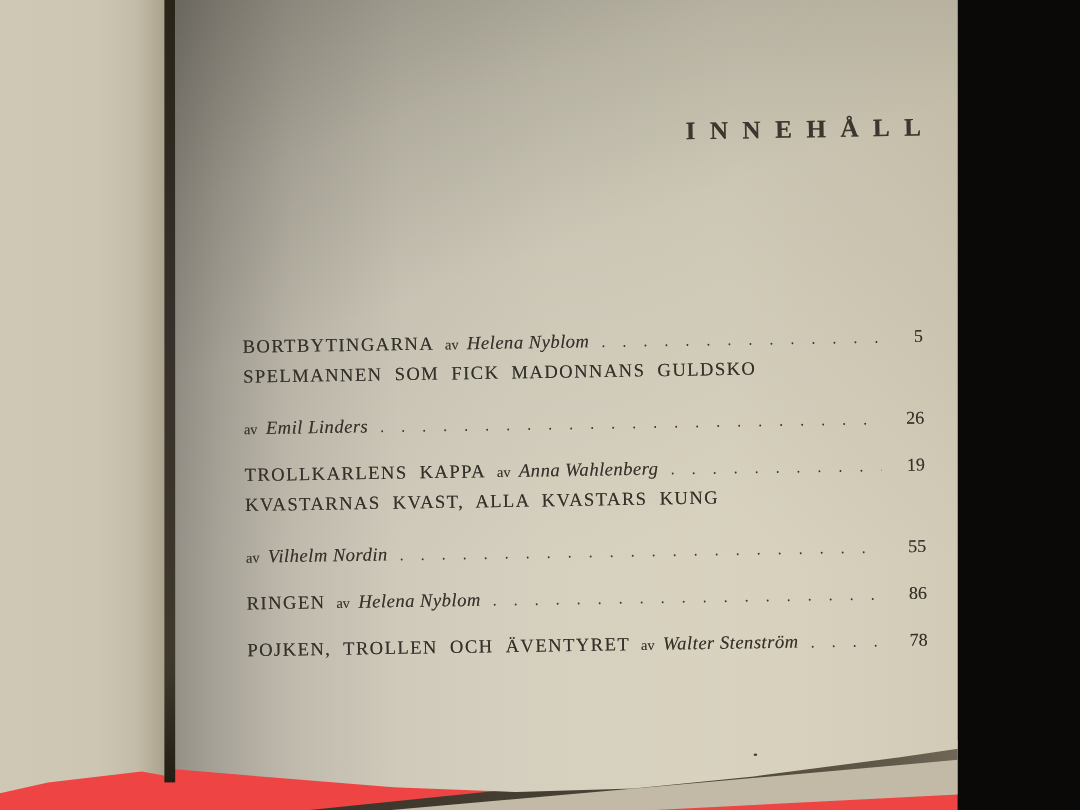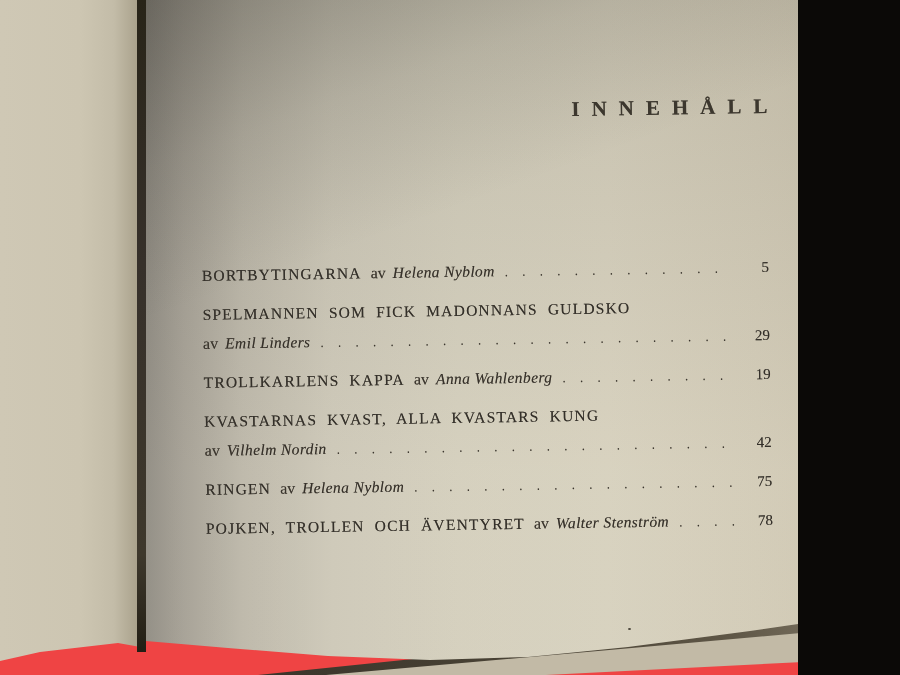--- a/index.html
+++ b/index.html
@@ -71,21 +71,21 @@
   .entry{margin-bottom:10px;}
   .line{
     display:flex;align-items:baseline;height:29px;line-height:29px;
     white-space:nowrap;
   }
   .caps{
     font-size:15.5px;letter-spacing:1.2px;word-spacing:5px;
     color:#34302a;text-shadow:0 0 0.4px rgba(45,40,32,0.6);
   }
   .av{
-    font-size:16px;margin:0 7px 0 9px;color:#3a352d;
+    font-size:12px;margin:15px 7px 0 9px;color:#3a352d;
     text-shadow:0 0 0.4px rgba(45,40,32,0.5);
   }
   .line > .av:first-child{margin-left:0;}
   .author{
     font-style:italic;font-size:15.5px;letter-spacing:0.4px;
     color:#36312a;text-shadow:0 0 0.4px rgba(45,40,32,0.5);
   }
   .leader{
     flex:1 1 auto;overflow:hidden;margin:0 8px 0 10px;
     font-size:13px;letter-spacing:5.5px;color:#3a352d;
@@ -124,50 +124,50 @@
           </div>
         </div>
         <div class="entry">
           <div class="line">
             <span class="caps">SPELMANNEN SOM FICK MADONNANS GULDSKO</span>
           </div>
           <div class="line">
             <span class="av">av</span>
             <span class="author">Emil Linders</span>
             <span class="leader">. . . . . . . . . . . . . . . . . . . . . . . . . . . . . . . . . . . . . . . . . . . . . . . . . . . . . . . . . . . . . . . . . . . . . . . . . . . . . . . . . . . . . . . . . .</span>
-            <span class="pagenum">29</span>
+            <span class="pagenum">26</span>
           </div>
         </div>
         <div class="entry">
           <div class="line">
             <span class="caps">TROLLKARLENS KAPPA</span>
             <span class="av">av</span>
             <span class="author">Anna Wahlenberg</span>
             <span class="leader">. . . . . . . . . . . . . . . . . . . . . . . . . . . . . . . . . . . . . . . . . . . . . . . . . . . . . . . . . . . . . . . . . . . . . . . . . . . . . . . . . . . . . . . . . .</span>
             <span class="pagenum">19</span>
           </div>
         </div>
         <div class="entry">
           <div class="line">
             <span class="caps">KVASTARNAS KVAST, ALLA KVASTARS KUNG</span>
           </div>
           <div class="line">
             <span class="av">av</span>
             <span class="author">Vilhelm Nordin</span>
             <span class="leader">. . . . . . . . . . . . . . . . . . . . . . . . . . . . . . . . . . . . . . . . . . . . . . . . . . . . . . . . . . . . . . . . . . . . . . . . . . . . . . . . . . . . . . . . . .</span>
-            <span class="pagenum">42</span>
+            <span class="pagenum">55</span>
           </div>
         </div>
         <div class="entry">
           <div class="line">
             <span class="caps">RINGEN</span>
             <span class="av">av</span>
             <span class="author">Helena Nyblom</span>
             <span class="leader">. . . . . . . . . . . . . . . . . . . . . . . . . . . . . . . . . . . . . . . . . . . . . . . . . . . . . . . . . . . . . . . . . . . . . . . . . . . . . . . . . . . . . . . . . .</span>
-            <span class="pagenum">75</span>
+            <span class="pagenum">86</span>
           </div>
         </div>
         <div class="entry">
           <div class="line">
             <span class="caps">POJKEN, TROLLEN OCH ÄVENTYRET</span>
             <span class="av">av</span>
             <span class="author">Walter Stenström</span>
             <span class="leader">. . . . . . . . . . . . . . . . . . . . . . . . . . . . . . . . . . . . . . . . . . . . . . . . . . . . . . . . . . . . . . . . . . . . . . . . . . . . . . . . . . . . . . . . . .</span>
             <span class="pagenum">78</span>
           </div>

